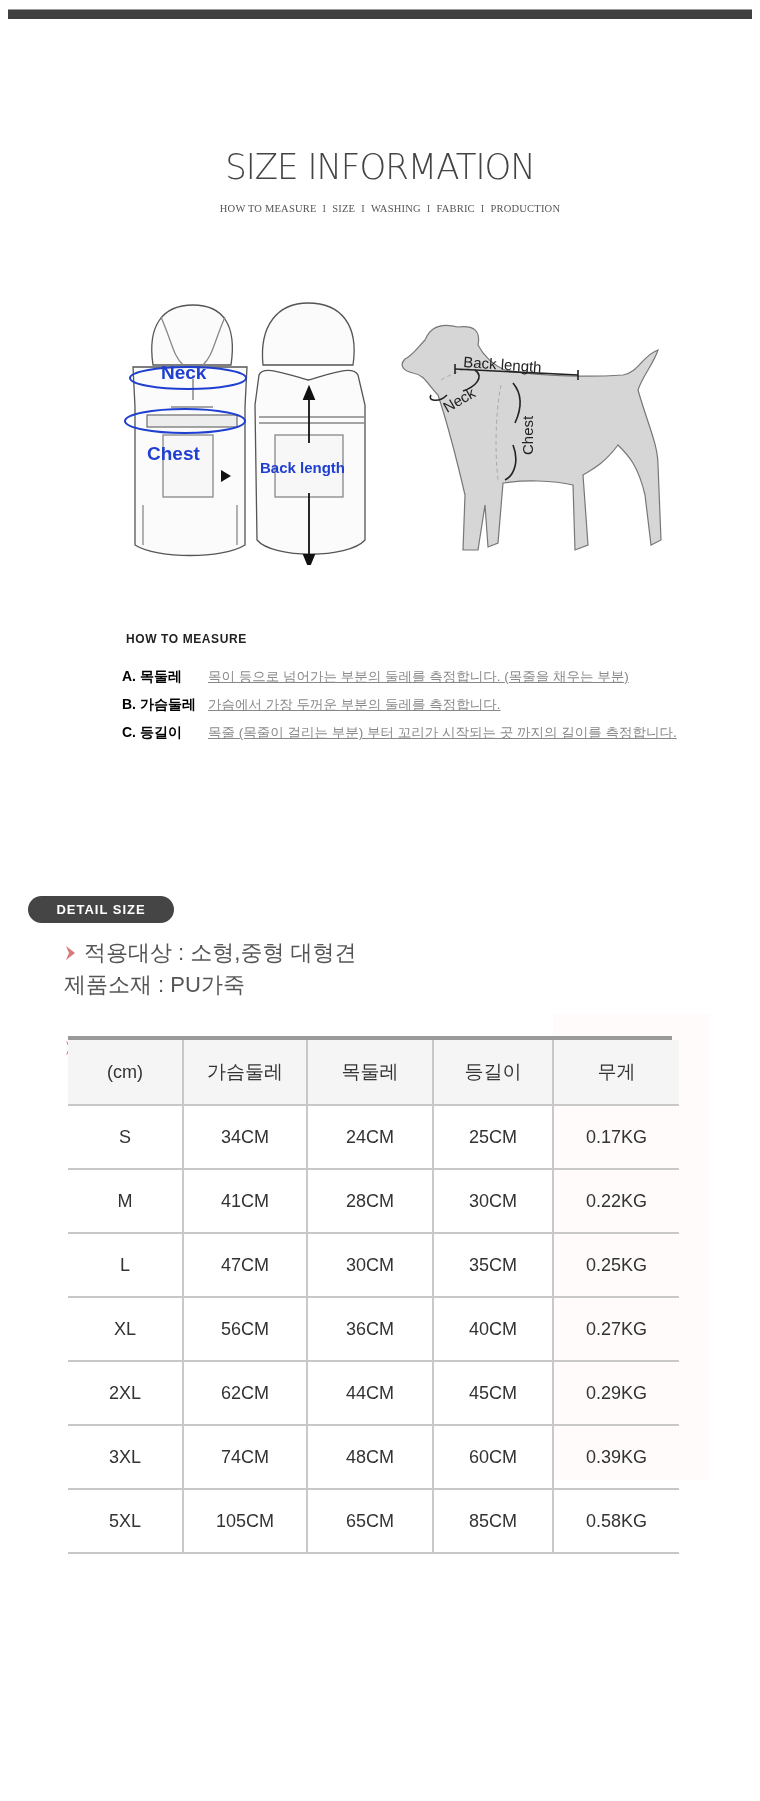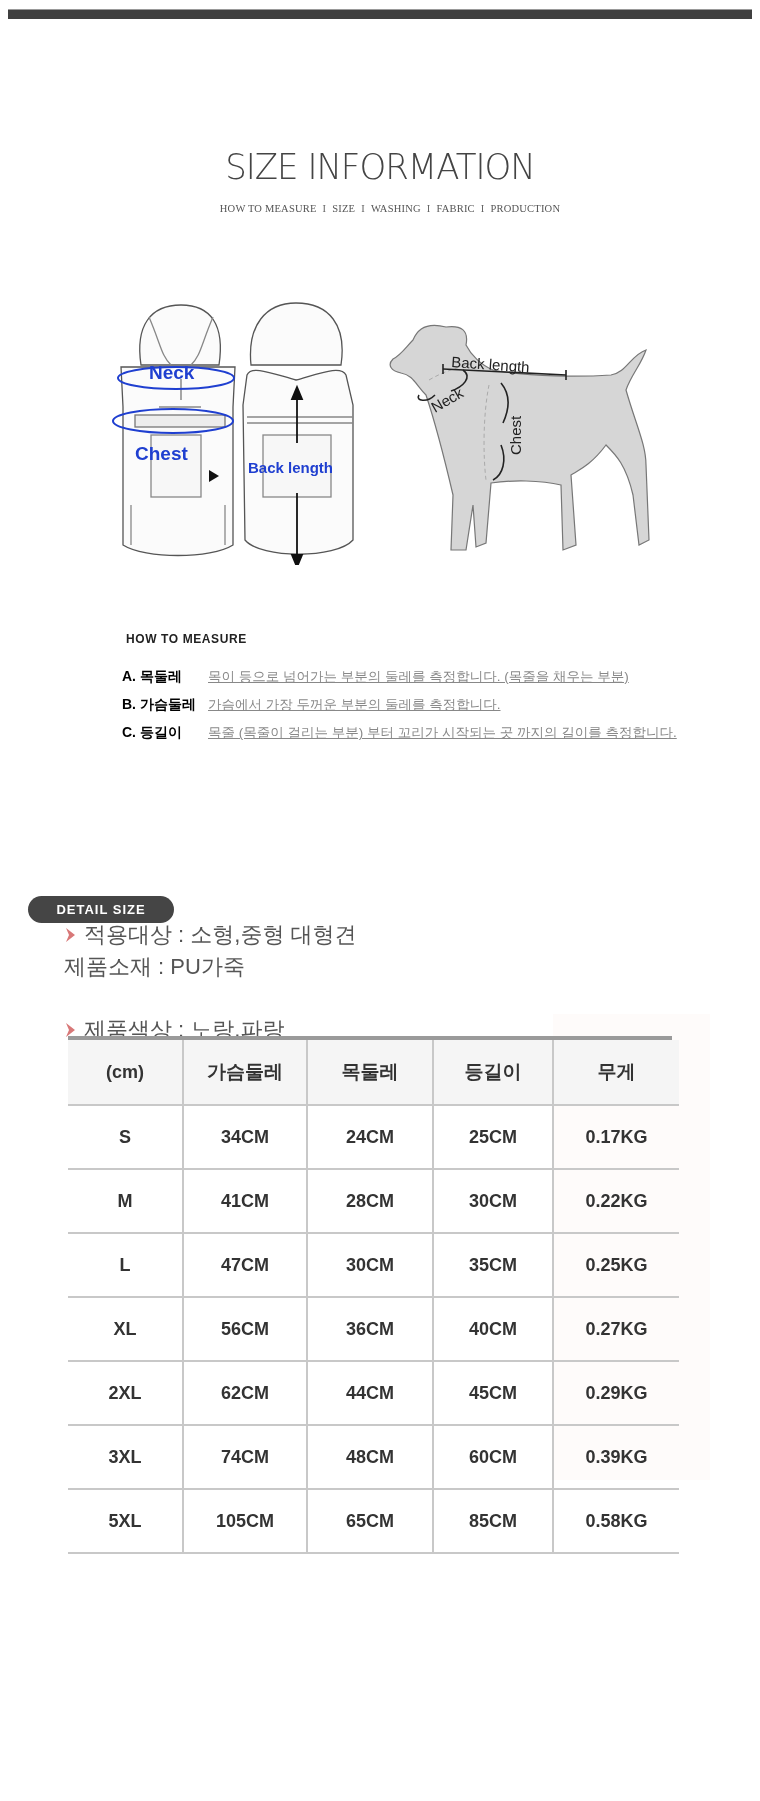--- a/index.html
+++ b/index.html
@@ -3,33 +3,33 @@
 <meta charset="utf-8">
 <style>
   html,body{margin:0;padding:0;background:#fff;}
   body{width:760px;height:1801px;position:relative;overflow:hidden;font-family:"Liberation Sans","DejaVu Sans",sans-serif;color:#333;}
   .abs{position:absolute;}
   .topbar{left:8px;top:9px;width:744px;height:9px;background:#404040;border-top:1px solid #999;}
   .title{left:0;width:760px;top:146px;text-align:center;font-family:"DejaVu Sans",sans-serif;font-weight:200;font-size:34px;letter-spacing:-1px;color:#444;transform:scaleY(1.05);}
   .subnav{left:0;width:760px;top:203px;text-align:center;font-family:"Liberation Serif",serif;font-size:10.5px;color:#555;letter-spacing:0.2px;padding-left:10px;}
   .subnav .sep{margin:0 6px;color:#666;}
   
-  .diagram{left:101px;top:295px;width:560px;height:270px;}
+  .diagram{left:113px;top:295px;width:560px;height:270px;}
   .hm-title{left:126px;top:632px;font-size:12px;font-weight:bold;letter-spacing:0.6px;color:#222;}
   .hm-row{left:122px;height:20px;font-size:14px;}
   .hm-label{position:absolute;left:0;top:0;font-weight:bold;color:#000000;white-space:nowrap;}
   .hm-desc{position:absolute;left:86px;top:0;color:#888;font-size:13.5px;white-space:nowrap;text-decoration:underline;}
   .pill{left:28px;top:896px;width:146px;height:27px;border-radius:14px;background:#454545;color:#fff;font-weight:bold;font-size:13px;letter-spacing:1px;display:flex;align-items:center;justify-content:center;}
-  .spec{left:64px;height:30px;font-size:22px;color:#555;display:flex;align-items:center;white-space:nowrap;}
+  .spec{left:64px;height:30px;font-size:22px;color:#555;display:flex;align-items:center;white-space:nowrap;margin-top:18px;}
   .chev{width:14px;height:20px;margin-right:6px;}
   .pinkbox{left:553px;top:1014px;width:157px;height:466px;background:#fefbfa;}
   .tbl{left:68px;top:1036px;width:604px;}
   .tbar{position:absolute;left:0;top:0;width:604px;height:4px;background:#9a9a9a;}
   table{position:absolute;left:0;top:4px;border-collapse:collapse;table-layout:fixed;width:611px;}
-  td,th{height:62px;text-align:center;font-size:18px;font-weight:bold;color:#333;border-bottom:2px solid #c8c8c8;border-right:2px solid #c8c8c8;padding:0;}
+  td,th{height:62px;text-align:center;font-size:18px;font-weight:normal;color:#333;border-bottom:2px solid #c8c8c8;border-right:2px solid #c8c8c8;padding:0;}
   th{background:#f5f5f5;color:#333;height:64px;font-size:19px;}
   td:last-child,th:last-child{border-right:none;}
   th:first-child{font-size:18px;}
 </style>
 </head>
 <body>
 
 <div class="abs topbar"></div>
 
 <div class="abs title">SIZE INFORMATION</div>

